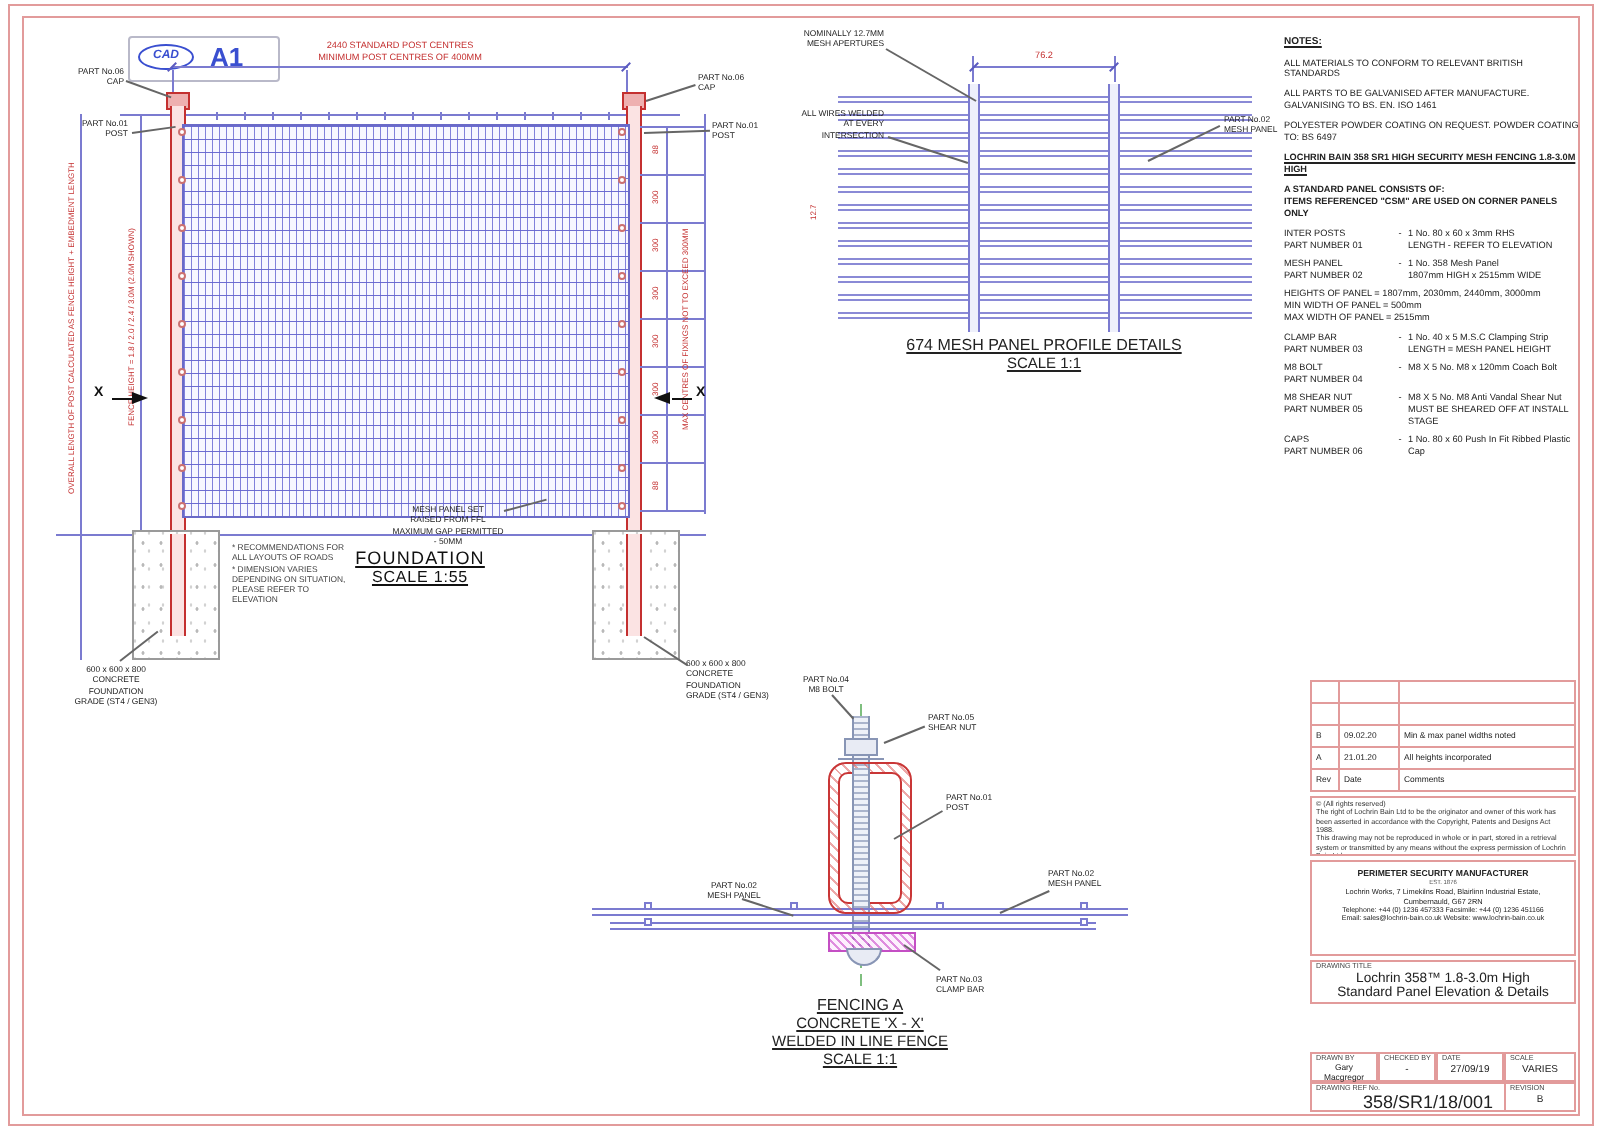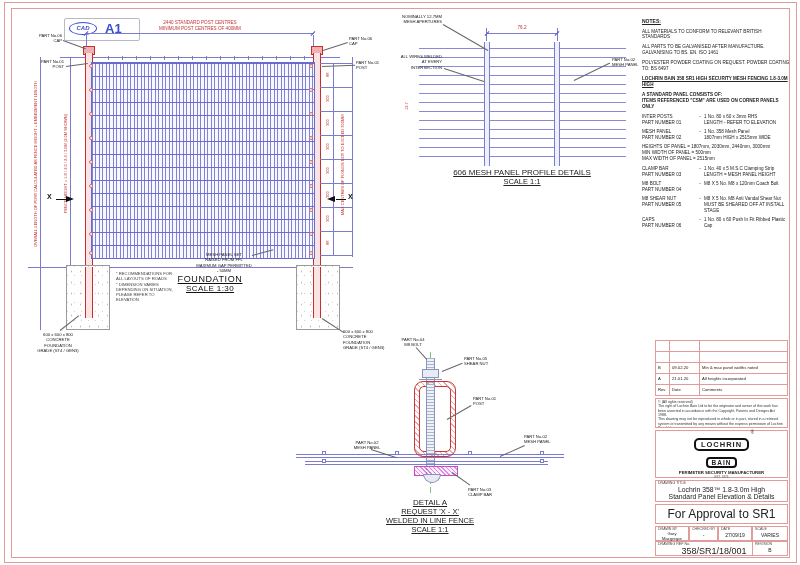--- a/index.html
+++ b/index.html
@@ -153,21 +153,21 @@
   <div class="leader" style="left:60px;top:330px;width:24px;transform:rotate(-38deg);"></div>
   <div class="abs t4 pre" style="left:343px;top:329px;width:48px;">600 x 600 x 800
 CONCRETE FOUNDATION
 GRADE (ST4 / GEN3)</div>
   <div class="leader" style="left:322px;top:318px;width:26px;transform:rotate(33deg);"></div>
   <div class="abs t4 pre" style="left:116px;top:271px;width:58px;color:#444;">* RECOMMENDATIONS FOR ALL LAYOUTS OF ROADS
 * DIMENSION VARIES DEPENDING ON SITUATION, PLEASE REFER TO ELEVATION</div>
 
   <div class="abs ctr" style="left:168px;top:274px;width:84px;">
     <div class="u" style="font-size:9px;letter-spacing:.6px;color:#111;">FOUNDATION</div>
-    <div class="u" style="font-size:8px;letter-spacing:.4px;color:#111;">SCALE 1:30</div>
+    <div class="u" style="font-size:8px;letter-spacing:.4px;color:#111;">SCALE 1:55</div>
   </div>
 
   <div class="abs hwires" style="left:419px;top:48px;width:207px;height:115px;"></div>
   <div class="abs vwire" style="left:484px;top:42px;width:6px;height:124px;"></div>
   <div class="abs vwire" style="left:554px;top:42px;width:6px;height:124px;"></div>
   <div class="abs bl" style="left:486px;top:28px;width:1px;height:13px;"></div>
   <div class="abs bl" style="left:557px;top:28px;width:1px;height:13px;"></div>
   <div class="abs bl" style="left:487px;top:33px;width:70px;height:1px;"></div>
   <div class="tick" style="left:484px;top:33px;"></div>
   <div class="tick" style="left:554px;top:33px;"></div>
@@ -179,21 +179,21 @@
   <div class="leader" style="left:443px;top:24px;width:52px;transform:rotate(30deg);"></div>
   <div class="abs rt t4 pre" style="left:396px;top:54px;width:46px;">ALL WIRES WELDED
 AT EVERY
 INTERSECTION</div>
   <div class="leader" style="left:444px;top:68px;width:42px;transform:rotate(18deg);"></div>
   <div class="abs t4 pre" style="left:612px;top:57px;width:34px;">PART No.02
 MESH PANEL</div>
   <div class="leader" style="left:574px;top:80px;width:40px;transform:rotate(-26deg);"></div>
 
   <div class="abs ctr" style="left:452px;top:168px;width:140px;">
-    <div class="u" style="font-size:8px;color:#222;">606 MESH PANEL PROFILE DETAILS</div>
+    <div class="u" style="font-size:8px;color:#222;">674 MESH PANEL PROFILE DETAILS</div>
     <div class="u" style="font-size:7.5px;color:#222;">SCALE 1:1</div>
   </div>
 
   <div class="abs" style="left:642px;top:18px;width:148px;">
     <div class="t5 u" style="font-weight:bold;margin-bottom:4px;">NOTES:</div>
     <div class="t45" style="margin-bottom:4px;">ALL MATERIALS TO CONFORM TO RELEVANT BRITISH STANDARDS</div>
     <div class="t45" style="margin-bottom:4px;">ALL PARTS TO BE GALVANISED AFTER MANUFACTURE. GALVANISING TO BS. EN. ISO 1461</div>
     <div class="t45" style="margin-bottom:4px;">POLYESTER POWDER COATING ON REQUEST. POWDER COATING TO: BS 6497</div>
     <div class="t45 u" style="font-weight:bold;margin-bottom:4px;">LOCHRIN BAIN 358 SR1 HIGH SECURITY MESH FENCING 1.8-3.0M HIGH</div>
     <div class="t45 pre" style="font-weight:bold;margin-bottom:4px;">A STANDARD PANEL CONSISTS OF:
@@ -275,22 +275,22 @@
 MESH PANEL</div>
   <div class="leader" style="left:371px;top:449px;width:27px;transform:rotate(18deg);"></div>
   <div class="abs t4 pre" style="left:524px;top:434px;width:34px;">PART No.02
 MESH PANEL</div>
   <div class="leader" style="left:500px;top:456px;width:27px;transform:rotate(-24deg);"></div>
   <div class="abs t4 pre" style="left:468px;top:487px;width:30px;">PART No.03
 CLAMP BAR</div>
   <div class="leader" style="left:452px;top:472px;width:22px;transform:rotate(35deg);"></div>
 
   <div class="abs ctr" style="left:378px;top:498px;width:104px;">
-    <div class="u" style="font-size:8px;color:#222;">DETAIL A</div>
-    <div class="u" style="font-size:7.5px;color:#222;">REQUEST 'X - X'</div>
+    <div class="u" style="font-size:8px;color:#222;">FENCING A</div>
+    <div class="u" style="font-size:7.5px;color:#222;">CONCRETE 'X - X'</div>
     <div class="u" style="font-size:7.5px;color:#222;">WELDED IN LINE FENCE</div>
     <div class="u" style="font-size:7.5px;color:#222;">SCALE 1:1</div>
   </div>
 
   <div class="pb" style="left:655px;top:340px;width:133px;height:56px;">
     <div class="revrow">
       <div class="rc" style="width:14px;"></div>
         <div class="rc" style="width:30px;"></div>
         <div class="rc" style="flex:1;"></div>
     </div>
@@ -317,42 +317,34 @@
   </div>
 
   <div class="pb" style="left:655px;top:398px;width:133px;height:30px;padding:1px 2px;overflow:hidden;">
     <div class="pre" style="font-size:3.6px;line-height:1.2;color:#333;">© (All rights reserved)
 The right of Lochrin Bain Ltd to be the originator and owner of this work has been asserted in accordance with the Copyright, Patents and Designs Act 1988.
 This drawing may not be reproduced in whole or in part, stored in a retrieval system or transmitted by any means without the express permission of Lochrin Bain Ltd.
 PATENT PENDING UK PATENT APPLICATION</div>
   </div>
 
   <div class="pb ctr" style="left:655px;top:430px;width:133px;height:48px;padding-top:2px;">
-    <div style="position:relative;display:inline-block;">
-      <span class="logoShape">LOCHRIN</span>
-      <span class="abs" style="right:-5px;top:-3px;font-size:4.5px;">®</span>
-      <div><span class="logoShape2">BAIN</span></div>
-    </div>
     <div style="font-size:4.3px;font-weight:bold;margin-top:1px;">PERIMETER SECURITY MANUFACTURER</div>
     <div style="font-size:3px;color:#555;">EST. 1876</div>
     <div class="pre" style="font-size:3.7px;line-height:1.25;margin-top:1px;">Lochrin Works, 7 Limekilns Road, Blairlinn Industrial Estate,
 Cumbernauld, G67 2RN</div>
     <div style="font-size:3.5px;">Telephone: +44 (0) 1236 457333   Facsimile: +44 (0) 1236 451166</div>
     <div style="font-size:3.5px;">Email: sales@lochrin-bain.co.uk   Website: www.lochrin-bain.co.uk</div>
   </div>
 
   <div class="pb" style="left:655px;top:480px;width:133px;height:22px;">
     <div class="lbl">DRAWING TITLE</div>
     <div class="ctr" style="font-size:6.8px;">Lochrin 358™ 1.8-3.0m High</div>
     <div class="ctr" style="font-size:6.8px;">Standard Panel Elevation &amp; Details</div>
   </div>
 
-  <div class="pb ctr" style="left:655px;top:504px;width:133px;height:20px;">
-    <div style="font-size:12px;line-height:19px;">For Approval to SR1</div>
-  </div>
 
   <div class="pb" style="left:655px;top:526px;width:34px;height:15px;">
     <div class="lbl">DRAWN BY</div>
     <div class="ctr pre" style="font-size:4.2px;line-height:1.1;">Gary
 Macgregor</div>
   </div>
   <div class="pb" style="left:689px;top:526px;width:29px;height:15px;">
     <div class="lbl">CHECKED BY</div>
     <div class="ctr" style="font-size:5px;">-</div>
   </div>

